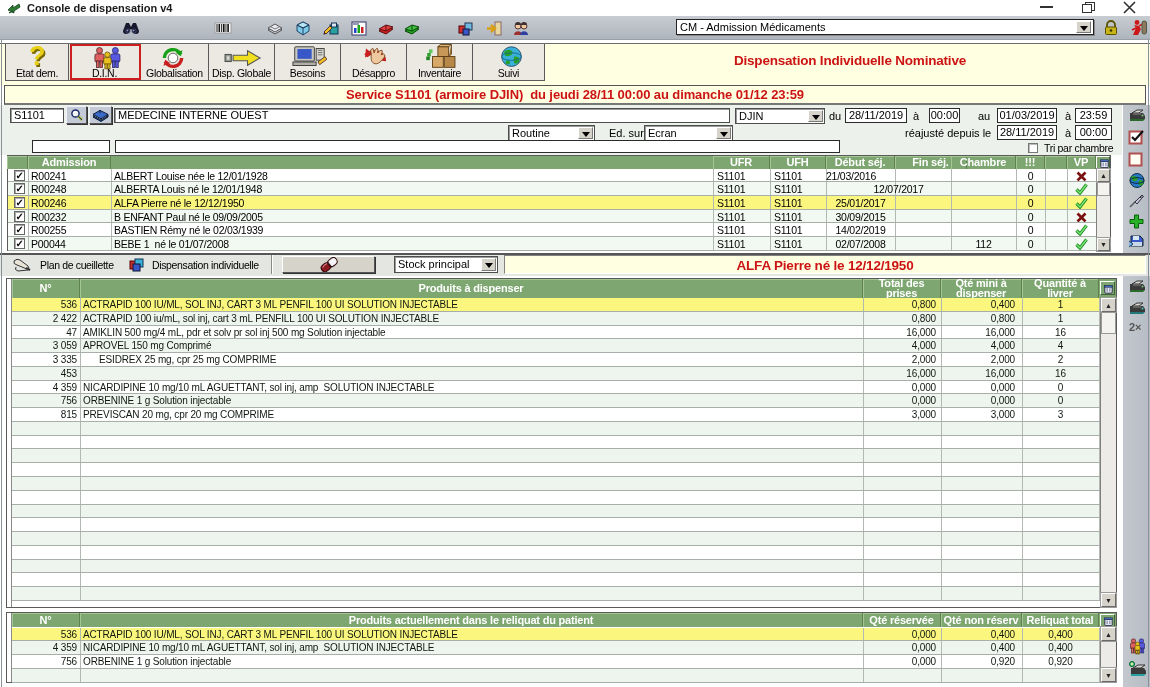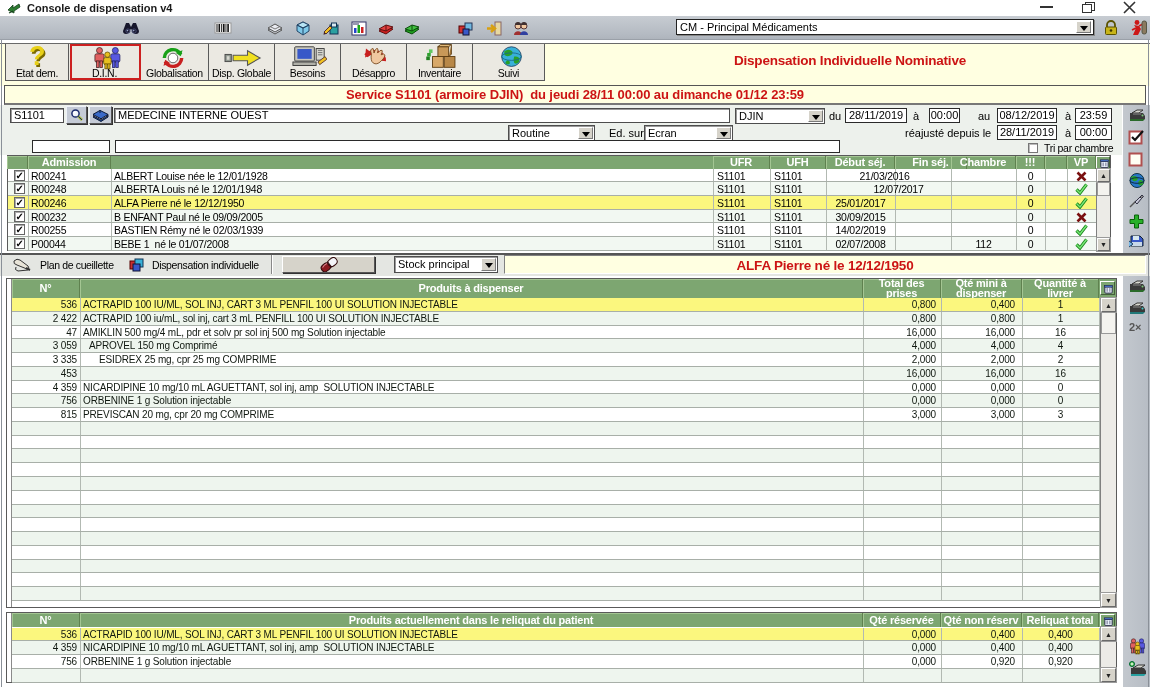--- a/index.html
+++ b/index.html
@@ -106,21 +106,21 @@
     </svg></div>
 <div class="abs" style="left:512px;top:20px;width:18px;height:17px"><svg width="18" height="17" viewBox="0 0 18 17">
       <circle cx="6" cy="6" r="3" fill="#f0c8a0" stroke="#533"></circle>
       <circle cx="12" cy="6" r="3" fill="#f0c8a0" stroke="#533"></circle>
       <path d="M2 15 C2 10 10 10 10 15 Z" fill="#a03030"></path>
       <path d="M8 15 C8 10 16 10 16 15 Z" fill="#3040a0"></path>
       <path d="M3 5 a3 3 0 0 1 6 0 Z" fill="#403030"></path>
       <path d="M9 5 a3 3 0 0 1 6 0 Z" fill="#403030"></path>
     </svg></div>
 <div class="abs" style="left:676px;top:19px;width:418px;height:16px;background:#fff;border:1px solid #222;box-shadow:1px 1px 0 #888;">
-    <span style="position:absolute;left:3px;top:1px;font-size:11px;white-space:nowrap">CM - Principal Médicaments</span>
+    <span style="position:absolute;left:3px;top:1px;font-size:11px;white-space:nowrap">CM - Admission Médicaments</span>
     <span style="position:absolute;right:2px;top:1px;width:15px;bottom:1px;background:#d6d3ca;border:1px solid #fff;border-right-color:#777;border-bottom-color:#777">
       <span style="position:absolute;left:3px;top:4px;border:4px solid transparent;border-top:5px solid #000"></span>
     </span>
   </div>
 <svg class="abs" style="left:1103px;top:20px" width="16" height="16" viewBox="0 0 16 16">
     <path d="M4 7 V5 a4 4 0 0 1 8 0 V7" fill="none" stroke="#5a5200" stroke-width="1.8"></path>
     <rect x="2.5" y="7" width="11" height="7.5" rx="1" fill="#c8b418" stroke="#5a5200"></rect>
     <circle cx="8" cy="10.5" r="1.3" fill="#3a3400"></circle>
   </svg>
 <svg class="abs" style="left:1130px;top:19px" width="19" height="17" viewBox="0 0 19 17">
@@ -238,21 +238,21 @@
       <path d="M3 7.4 L10 3.4 L18 7.4 L11 11.8 Z" fill="#3a6ac8" stroke="#0a1a3a"></path>
       <path d="M10 3.4 L10 6 M18 7.4 L18 10" stroke="#0a1a3a"></path>
     </svg></div>
 <div class="abs field" style="left:114px;top:108px;width:616px;height:15px;line-height:13px">MEDECINE INTERNE OUEST</div>
 <div class="abs combo" style="left:735px;top:108px;width:90px;height:16px;line-height:14px;padding-left:3px">DJIN<span class="arr"></span></div>
 <div class="abs lbl11" style="left:829px;top:110px">du</div>
 <div class="abs fieldb" style="left:845px;top:108px;width:62px;height:15px;line-height:13px;text-align:center">28/11/2019</div>
 <div class="abs lbl11" style="left:913px;top:110px">à</div>
 <div class="abs fieldb" style="left:929px;top:108px;width:31px;height:15px;line-height:13px;text-align:center">00:00</div>
 <div class="abs lbl11" style="left:978px;top:110px">au</div>
-<div class="abs fieldb" style="left:997px;top:108px;width:60px;height:15px;line-height:13px;text-align:center">08/12/2019</div>
+<div class="abs fieldb" style="left:997px;top:108px;width:60px;height:15px;line-height:13px;text-align:center">01/03/2019</div>
 <div class="abs lbl11" style="left:1065px;top:110px">à</div>
 <div class="abs fieldb" style="left:1075px;top:108px;width:37px;height:15px;line-height:13px;text-align:center">23:59</div>
 <div class="abs combo" style="left:508px;top:125px;width:87px;height:16px;line-height:14px;padding-left:3px">Routine<span class="arr"></span></div>
 <div class="abs lbl11" style="left:609px;top:127px">Ed. sur</div>
 <div class="abs combo" style="left:644px;top:125px;width:89px;height:16px;line-height:14px;padding-left:3px">Ecran<span class="arr"></span></div>
 <div class="abs lbl11" style="left:905px;top:127px">réajusté depuis le</div>
 <div class="abs fieldb" style="left:997px;top:125px;width:60px;height:15px;line-height:13px;text-align:center">28/11/2019</div>
 <div class="abs lbl11" style="left:1065px;top:127px">à</div>
 <div class="abs fieldb" style="left:1075px;top:125px;width:37px;height:15px;line-height:13px;text-align:center">00:00</div>
 <div class="abs fieldb" style="left:32px;top:140px;width:78px;height:13px"></div>
@@ -287,21 +287,21 @@
 <span class="cellline" style="left:943px"></span>
 <span class="cellline" style="left:1008px"></span>
 <span class="cellline" style="left:1037px"></span>
 <span class="cellline" style="left:1059px"></span>
 
 <span class="chk" style="left:6px;top:1px">✓</span>
 <span class="abs" style="left:23px">R00241</span>
 <span class="abs" style="left:106px">ALBERT Louise née le 12/01/1928</span>
 <span class="abs" style="left:709px">S1101</span>
 <span class="abs" style="left:766px">S1101</span>
-<span class="abs" style="left:842px;width:69px;text-align:center">21/03/2016</span>
+<span class="abs" style="left:818px;width:69px;text-align:left">21/03/2016</span>
 <span class="abs" style="left:1008px;width:29px;text-align:center">0</span>
 <span class="abs" style="left:1059px;width:29px;text-align:center;line-height:14px"><svg width="11" height="11" viewBox="0 0 11 11" style="vertical-align:-2px">
         <path d="M1.5 1.5 L9.5 9.5 M9.5 1.5 L1.5 9.5" stroke="#7a1010" stroke-width="2.6"></path>
       </svg></span>
 </div>
 <div class="abs" style="top:182.20px;left:8px;width:1088px;height:13.70px;background:#f2f8f2;border-bottom:1px solid #a8afa8;line-height:14px;overflow:hidden;font-size:10.5px;letter-spacing:-0.25px">
 <span class="cellline" style="left:20px"></span>
 <span class="cellline" style="left:103px"></span>
 <span class="cellline" style="left:705px"></span>
 <span class="cellline" style="left:762px"></span>
@@ -501,21 +501,21 @@
 <span class="abs" style="left:929px;width:74px;text-align:right">16,000</span>
 <span class="abs" style="left:1010px;width:77px;text-align:center">16</span>
 </div>
 <div class="abs" style="top:339.31px;left:12px;width:1088px;height:13.77px;background:#eef5ee;border-bottom:1px solid #a8afa8;line-height:14px;overflow:hidden;color:#101810;font-size:10px;letter-spacing:-0.15px">
 <span class="cellline" style="left:68px"></span>
 <span class="cellline" style="left:851px"></span>
 <span class="cellline" style="left:929px"></span>
 <span class="cellline" style="left:1010px"></span>
 <span class="cellline" style="left:1087px"></span>
 <span class="abs" style="left:0;width:65px;text-align:right">3 059</span>
-<span class="abs" style="left:77px">APROVEL 150 mg Comprimé</span>
+<span class="abs" style="left:71px">APROVEL 150 mg Comprimé</span>
 <span class="abs" style="left:851px;width:73px;text-align:right">4,000</span>
 <span class="abs" style="left:929px;width:74px;text-align:right">4,000</span>
 <span class="abs" style="left:1010px;width:77px;text-align:center">4</span>
 </div>
 <div class="abs" style="top:353.08px;left:12px;width:1088px;height:13.77px;background:#ffffff;border-bottom:1px solid #a8afa8;line-height:14px;overflow:hidden;color:#101810;font-size:10px;letter-spacing:-0.15px">
 <span class="cellline" style="left:68px"></span>
 <span class="cellline" style="left:851px"></span>
 <span class="cellline" style="left:929px"></span>
 <span class="cellline" style="left:1010px"></span>
 <span class="cellline" style="left:1087px"></span>

